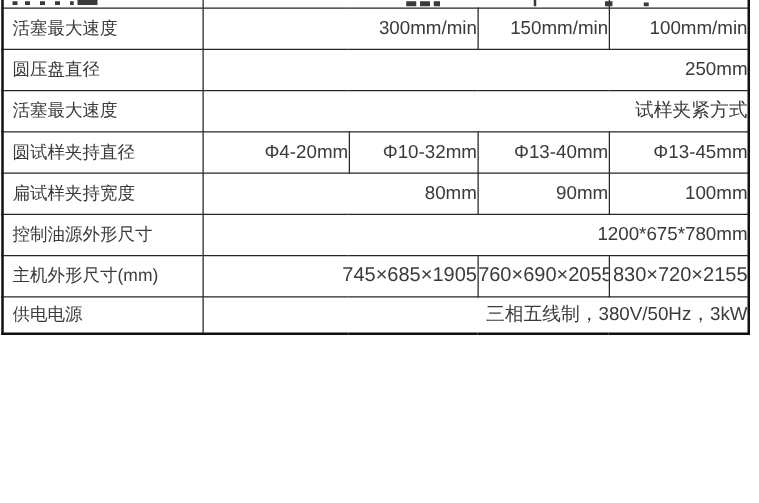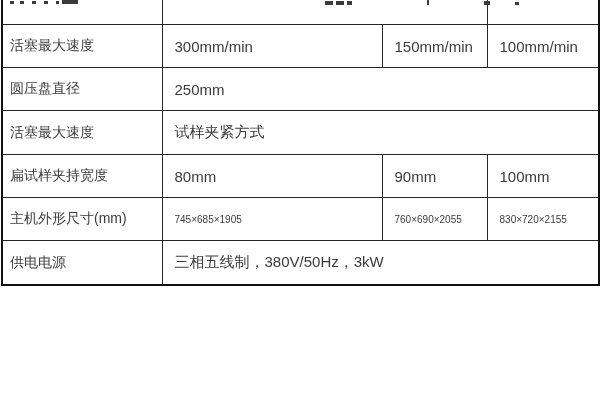--- a/index.html
+++ b/index.html
@@ -13,39 +13,39 @@
     border-collapse:collapse;
     table-layout:fixed;
     position:absolute;left:1px;top:0;
     width:599px;
     border:2px solid #101010;
     border-top:none;
     background:#ffffff;
   }
   td{
     border:1px solid #262626;
-    padding:12px;
+    padding:0;
     vertical-align:middle;
     overflow:hidden;
     white-space:nowrap;
   }
   tr{height:33px;}
   tr.cutoff{height:6px;}
   tr.cutoff td{border-top:none;}
   tr.last{height:30px;}
   td.label{
     text-align:left;
     padding-left:7px;
     font-size:14px;
   }
   td.value{
-    text-align:left;
+    text-align:right;
     font-size:15px;
   }
-  tr.small td.value{font-size:10px;}
+  tr.small td.value{font-size:16px;}
   
   .frag{
     position:absolute;
     background:#3a3a3a;
   }
 </style>
 </head>
 <body>
 
 <table class="spec">
@@ -76,30 +76,41 @@
     <td class="value" colspan="4">250mm</td>
   </tr>
 
 
 
   <tr>
     <td class="label">活塞最大速度</td>
     <td class="value" colspan="4">试样夹紧方式</td>
   </tr>
 
+  <tr>
+    <td class="label">圆试样夹持直径</td>
+    <td class="value">Φ4-20mm</td>
+    <td class="value">Φ10-32mm</td>
+    <td class="value">Φ13-40mm</td>
+    <td class="value">Φ13-45mm</td>
+  </tr>
 
 
   <tr>
     <td class="label">扁试样夹持宽度</td>
     <td class="value" colspan="2">80mm</td>
     <td class="value">90mm</td>
     <td class="value">100mm</td>
   </tr>
 
 
+  <tr>
+    <td class="label">控制油源外形尺寸</td>
+    <td class="value" colspan="4">1200*675*780mm</td>
+  </tr>
 
   <tr class="small">
     <td class="label">主机外形尺寸(mm)</td>
     <td class="value" colspan="2">745×685×1905</td>
     <td class="value">760×690×2055</td>
     <td class="value">830×720×2155</td>
   </tr>
 
   <tr class="last">
     <td class="label">供电电源</td>

